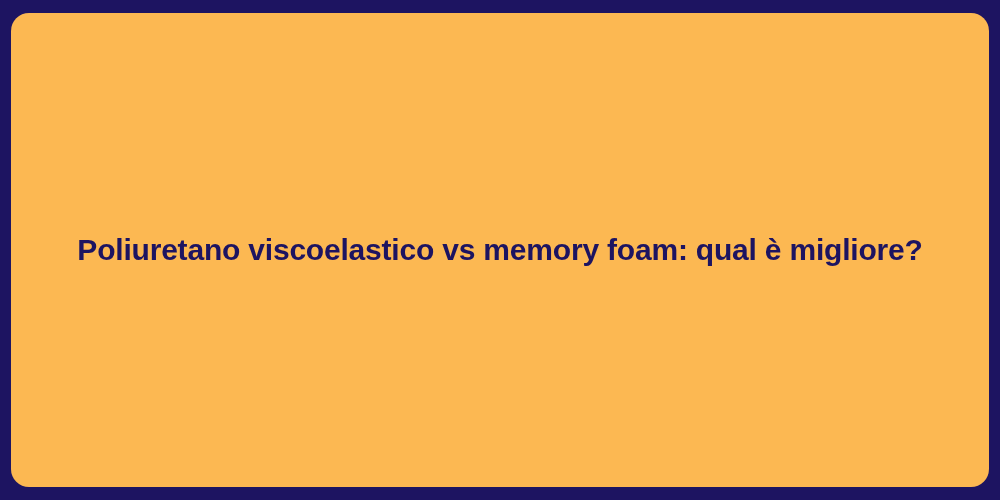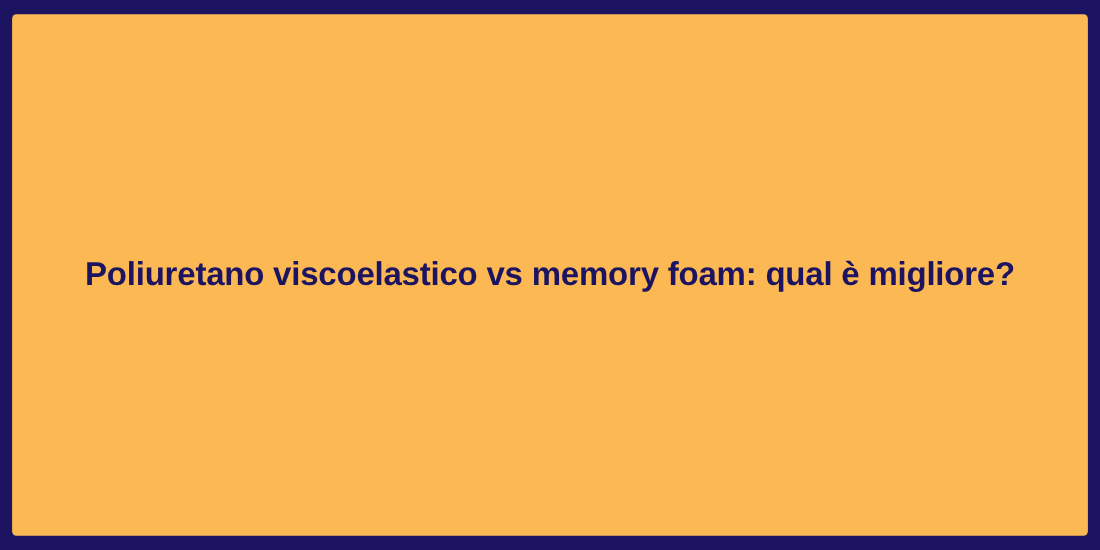--- a/index.html
+++ b/index.html
@@ -26,21 +26,21 @@
     justify-content: center;
   }
 
   .card {
     position: absolute;
     left: 11px;
     top: 13px;
     width: 978px;
     height: 474px;
     background: #fcb852;
-    border-radius: 4px;
+    border-radius: 18px;
     box-sizing: border-box;
     display: flex;
     align-items: center;
     justify-content: center;
     padding: 0 36px;
   }
 
   .card-title {
     margin: 0;
     color: #1d1461;

